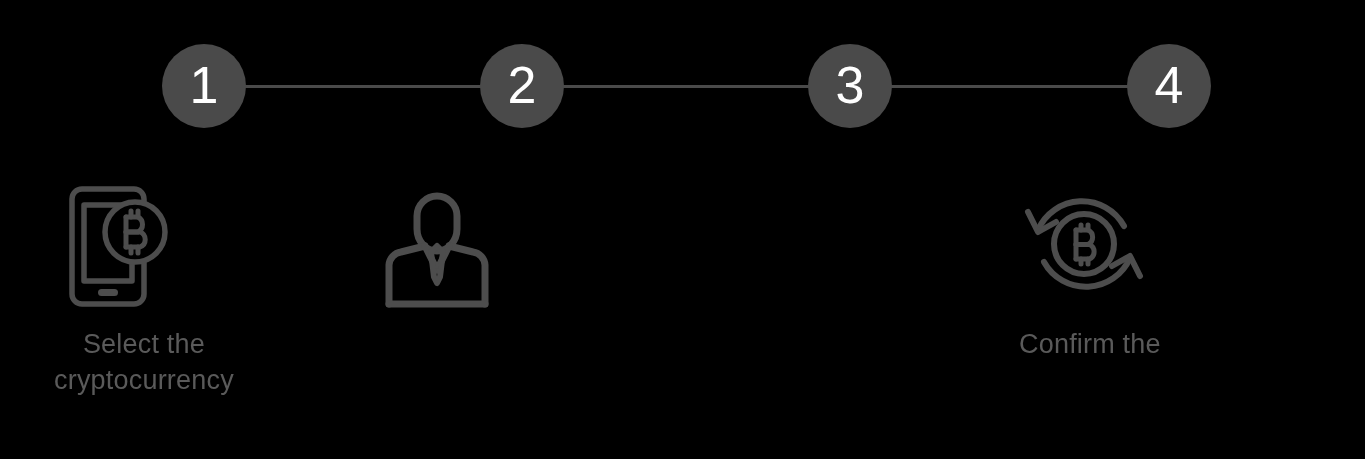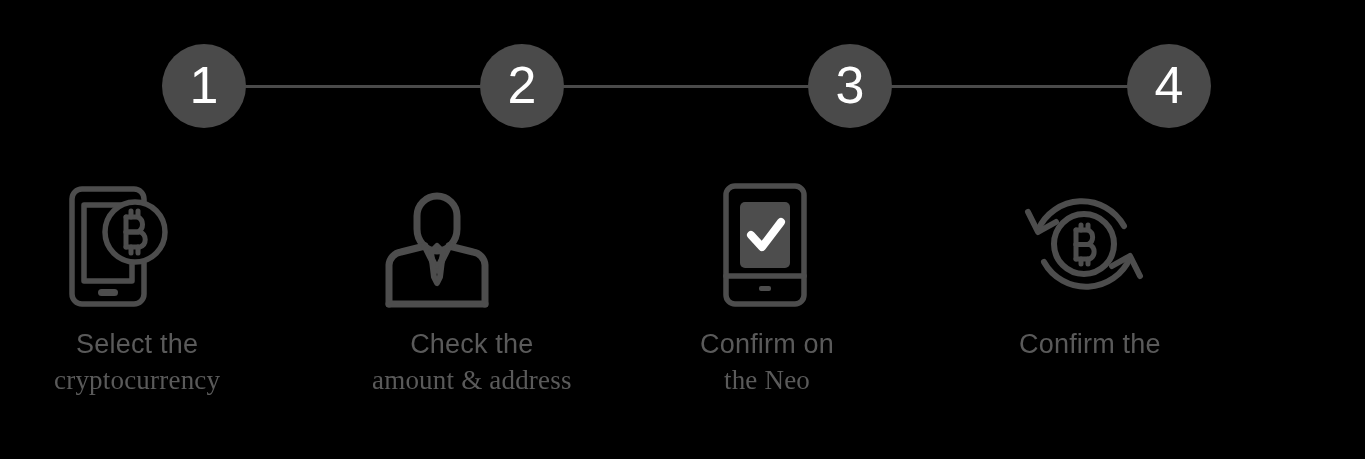--- a/index.html
+++ b/index.html
@@ -92,21 +92,21 @@
 
   .caption {
     margin-top: 16px;
     text-align: center;
     color: #5a5a5a;
     font-size: 27px;
     line-height: 36px;
     letter-spacing: 0.2px;
     white-space: nowrap;
   }
-  .caption .l2 { display: block; font-family: Liberation Serif, serif; }
+  .caption .l2 { display: block; }
 </style>
 </head>
 <body>
 
 <div class="stage">
 
   <div class="rail">
     <div class="rail-line"></div>
 
     <div class="step-circle c1">
@@ -153,41 +153,22 @@
       <div class="icon-wrap">
         <svg width="112" height="128" viewBox="0 0 112 128" fill="none" stroke="#4d4d4d" stroke-width="7" stroke-linecap="round" stroke-linejoin="round">
           <path d="M36 36 a20 20 0 0 1 40 0 v13 a20 22 0 0 1 -40 0 z"></path>
           <path d="M8 124 L8 85 a14 14 0 0 1 12 -13 L44 66"></path>
           <path d="M104 124 L104 85 a14 14 0 0 0 -12 -13 L68 66"></path>
           <path d="M8 124 L104 124"></path>
           <path d="M44 66 L56 90 L68 66"></path>
           <path d="M50 72 L56 66 L62 72 L59 97 L56 103 L53 97 Z" stroke-width="6"></path>
         </svg>
       </div>
-      <div class="caption">
-        <span>Check the</span>
-        <span class="l2">amount &amp; address</span>
-      </div>
     </div>
 
-    <div class="col col3">
-      <div class="icon-wrap">
-        <svg width="102" height="128" viewBox="0 0 102 128" fill="none" stroke="#4d4d4d" stroke-width="5.5" stroke-linecap="round" stroke-linejoin="round">
-          <rect x="12" y="6" width="78" height="118" rx="9" ry="9"></rect>
-          <path d="M12 96 L90 96"></path>
-          <rect x="26" y="22" width="50" height="66" rx="5" ry="5" fill="#4d4d4d" stroke="none"></rect>
-          <path d="M37 55 L48 67 L67 42" stroke="#ffffff" stroke-width="8" stroke-linecap="round" stroke-linejoin="round" fill="none"></path>
-          <rect x="45" y="106" width="12" height="5" rx="2" ry="2" fill="#4d4d4d" stroke="none"></rect>
-        </svg>
-      </div>
-      <div class="caption">
-        <span>Confirm on</span>
-        <span class="l2">the Neo</span>
-      </div>
-    </div>
 
     <div class="col col4">
       <div class="icon-wrap">
         <svg width="124" height="124" viewBox="0 0 124 124" fill="none" stroke="#4d4d4d" stroke-width="6" stroke-linecap="round" stroke-linejoin="round">
           <path d="M16 48 a48 48 0 0 1 86 -4"></path>
           <path d="M6 30 L16 50 L34 40"></path>
           <path d="M108 76 a48 48 0 0 1 -86 4"></path>
           <path d="M118 94 L108 74 L90 84"></path>
           <circle cx="62" cy="62" r="30"></circle>
           <g stroke-width="5">

